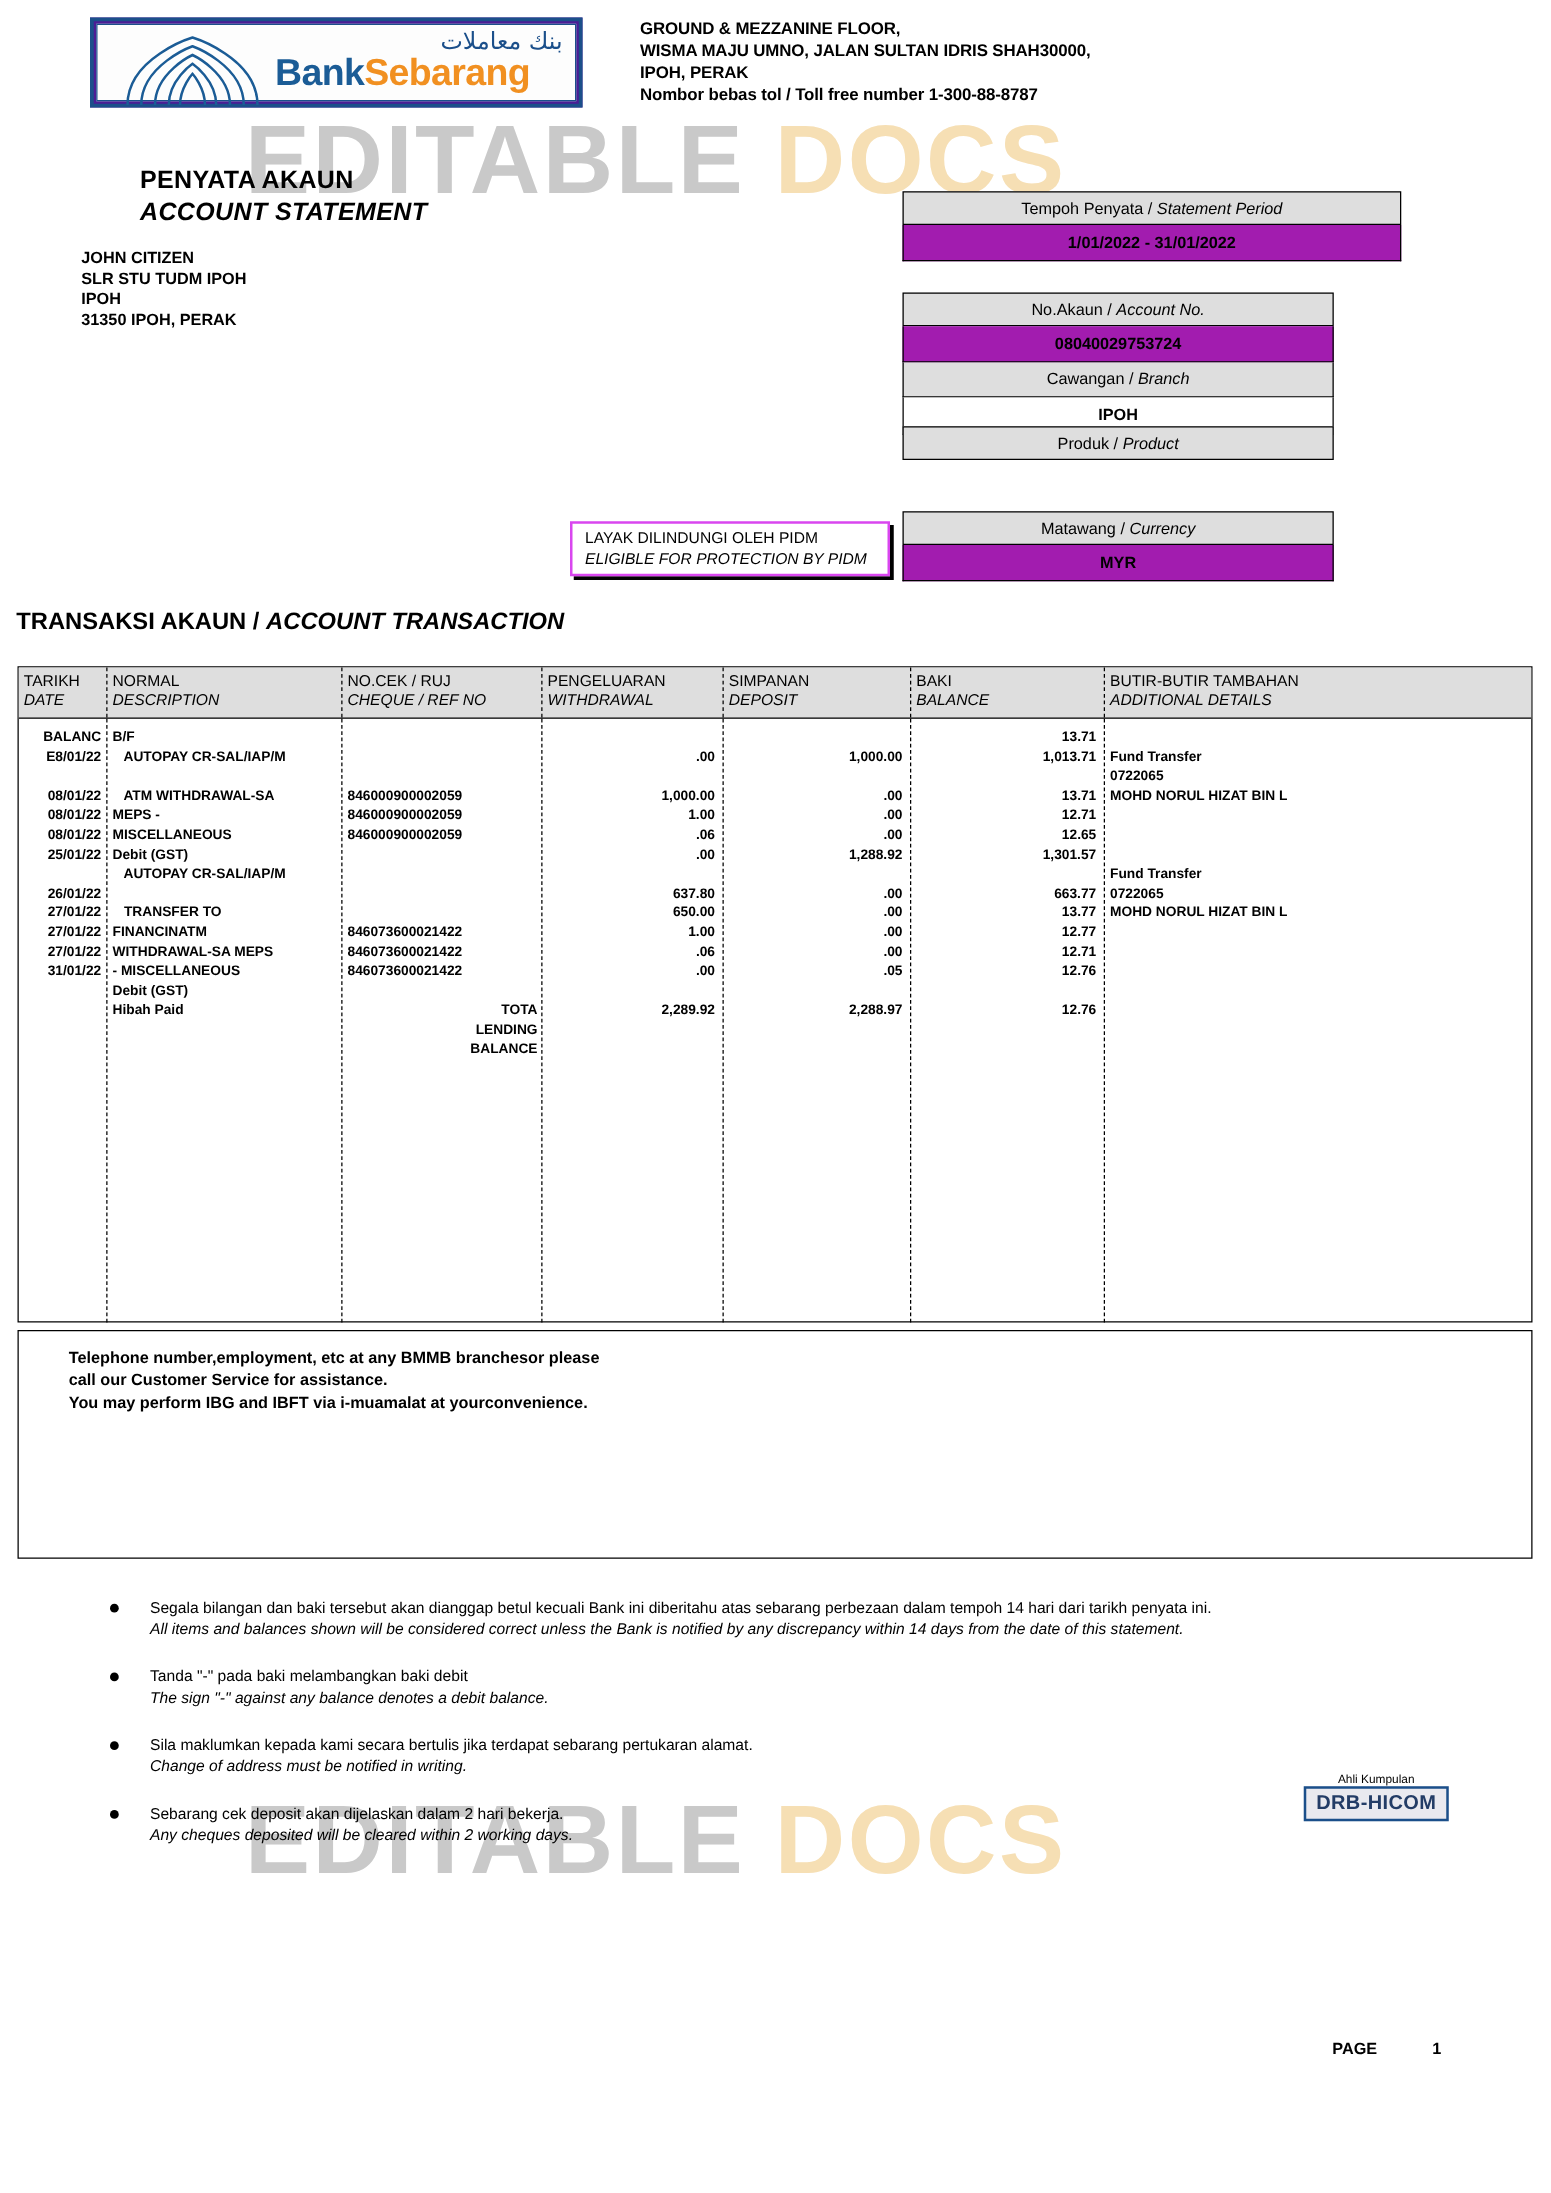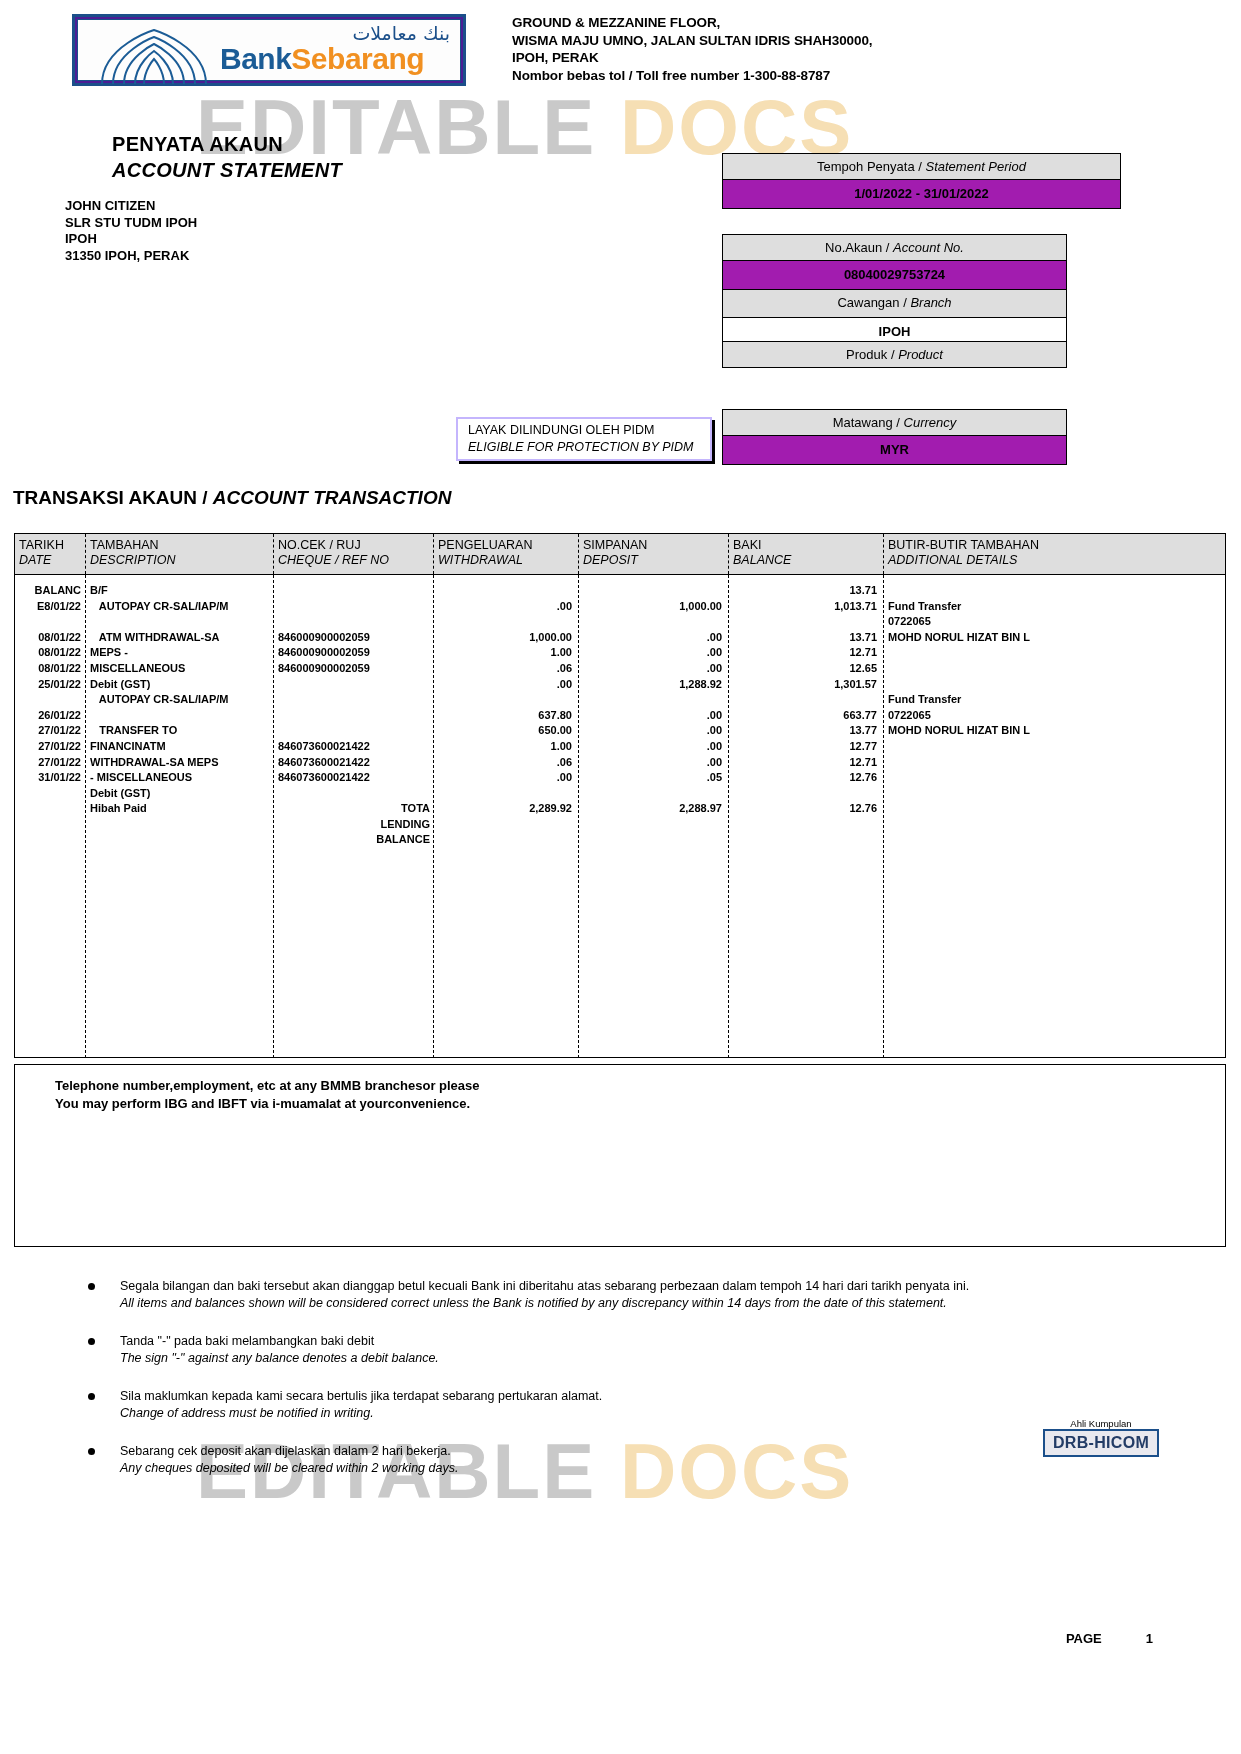--- a/index.html
+++ b/index.html
@@ -127,21 +127,21 @@
     background:#fff; height: 29px; line-height:28px;
     text-align:center; font-size:13px; font-weight:bold;
   }
   .g3 { left: 722px; top: 341px; width: 345px; }
   .g4 { left: 722px; top: 409px; width: 345px; }
 
   .pidm {
     position: absolute;
     left: 456px; top: 417px;
     width: 256px; height: 44px;
-    border: 2px solid #c4b5fd;
+    border: 2px solid #d946ef;
     box-sizing: border-box;
     background: #fff;
     box-shadow: 3px 3px 0 #000;
     padding: 3px 0 0 10px;
     font-size: 12.5px;
     line-height: 17px;
   }
   .pidm i { font-style: italic; }
 
   
@@ -366,21 +366,21 @@
     <span>TRANSAKSI AKAUN / </span><i>ACCOUNT TRANSACTION</i>
   </div>
 
   <div class="txtable layer">
     <div class="thead">
       <div class="th c-date">
         <span>TARIKH</span>
         <i>DATE</i>
       </div>
       <div class="th c-desc">
-        <span>TAMBAHAN</span>
+        <span>NORMAL</span>
         <i>DESCRIPTION</i>
       </div>
       <div class="th c-ref">
         <span>NO.CEK / RUJ</span>
         <i>CHEQUE / REF NO</i>
       </div>
       <div class="th c-wd">
         <span>PENGELUARAN</span>
         <i>WITHDRAWAL</i>
       </div>
@@ -508,20 +508,21 @@
 LENDING
 BALANCE</div>
       <div class="cell num" style="left:418px; top:226px; width:139px;">2,289.92</div>
       <div class="cell num" style="left:563px; top:226px; width:144px;">2,288.97</div>
       <div class="cell num" style="left:713px; top:226px; width:149px;">12.76</div>
     </div>
   </div>
 
   <div class="notes layer">
     <div>Telephone number,employment, etc at any BMMB branchesor please</div>
+    <div>call our Customer Service for assistance.</div>
     <div>You may perform IBG and IBFT via i-muamalat at yourconvenience.</div>
   </div>
 
   <div class="bullets layer">
     <div class="blt">
       <span>Segala bilangan dan baki tersebut akan dianggap betul kecuali Bank ini diberitahu atas sebarang perbezaan dalam tempoh 14 hari dari tarikh penyata ini.</span>
       <span class="en">All items and balances shown will be considered correct unless the Bank is notified by any discrepancy within 14 days from the date of this statement.</span>
     </div>
     <div class="blt">
       <span>Tanda "-" pada baki melambangkan baki debit</span>

